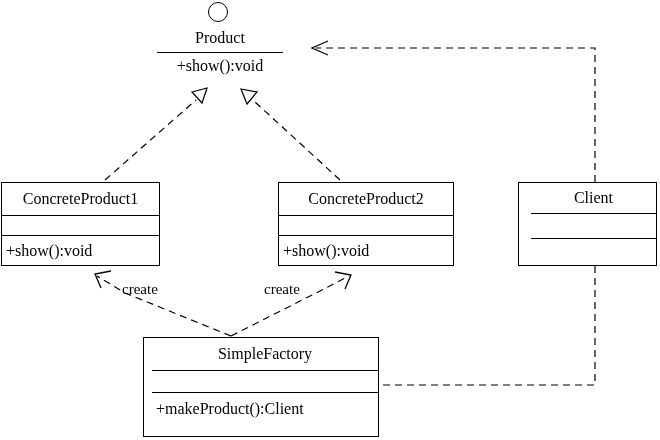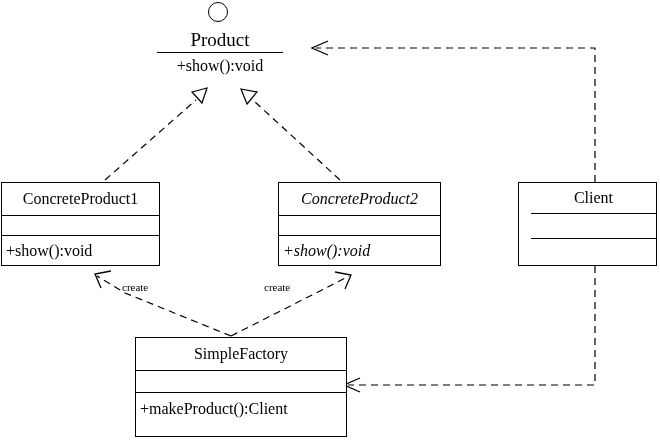--- a/index.html
+++ b/index.html
@@ -68,21 +68,21 @@
     border-radius: 50%;
     background: #ffffff;
     box-sizing: border-box;
   }
   .iface-name {
     position: absolute;
     left: 0px;
     top: 30px;
     width: 130px;
     text-align: center;
-    font-size: 19px;
+    font-size: 16px;
     line-height: 1;
   }
   .iface-rule {
     position: absolute;
     left: 2px;
     top: 52px;
     width: 126px;
     height: 0;
     border-top: 1px solid #000000;
   }
@@ -90,23 +90,23 @@
     position: absolute;
     left: 0px;
     top: 58px;
     width: 130px;
     text-align: center;
     font-size: 16px;
     line-height: 1;
   }
   
   #class-concreteproduct1 { left: 1px;   top: 182px; width: 159px; height: 84px; }
-  #class-concreteproduct2 { left: 278px; top: 182px; width: 163px; height: 84px; font-style: italic; }
+  #class-concreteproduct2 { left: 278px; top: 182px; width: 176px; height: 84px; }
   #class-client           { left: 518px; top: 182px; width: 139px; height: 84px; padding-left: 12px; }
-  #class-simplefactory    { left: 135px; top: 337px; width: 212px; height: 100px; }
+  #class-simplefactory    { left: 143px; top: 337px; width: 236px; height: 100px; padding-left: 8px; }
 
   #class-concreteproduct1 .uml-name,
   #class-concreteproduct2 .uml-name { height: 32px; }
   #class-concreteproduct1 .uml-empty,
   #class-concreteproduct2 .uml-empty { height: 20px; }
   #class-concreteproduct1 .uml-members,
   #class-concreteproduct2 .uml-members { height: 30px; }
 
   #class-client .uml-name   { height: 30px; }
   #class-client .uml-empty  { height: 25px; }
@@ -120,21 +120,21 @@
   #edge-layer {
     position: absolute;
     left: 0;
     top: 0;
     width: 660px;
     height: 440px;
     pointer-events: none;
   }
   .edge-label {
     position: absolute;
-    font-size: 11px;
+    font-size: 15px;
     line-height: 1;
     color: #000000;
     background: transparent;
     white-space: nowrap;
   }
   #label-create-left  { left: 122px; top: 282px; }
   #label-create-right { left: 264px; top: 282px; }
 </style>
 </head>
 <body>

